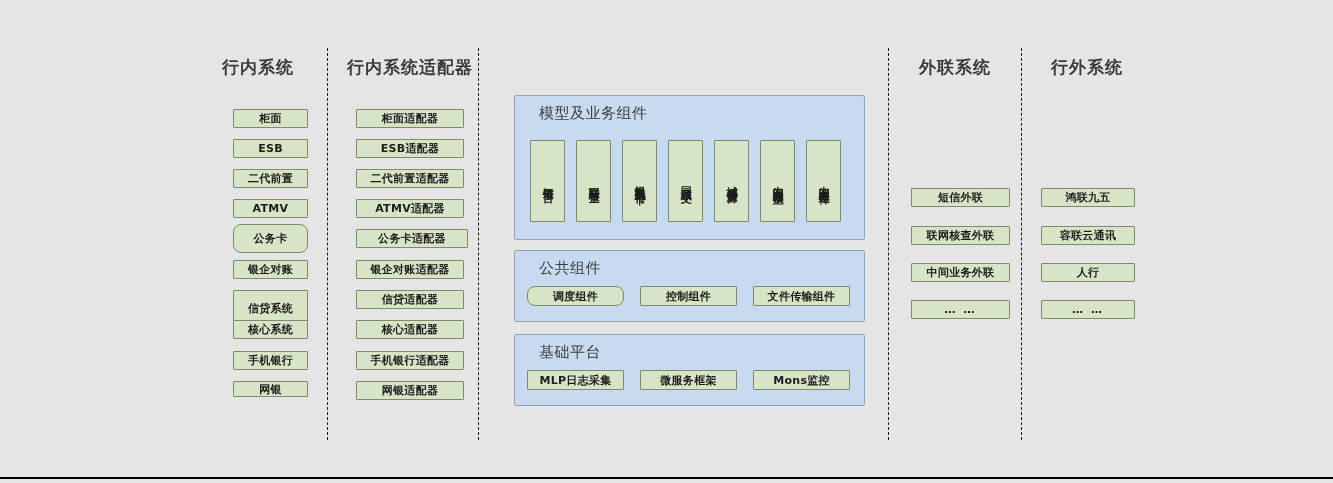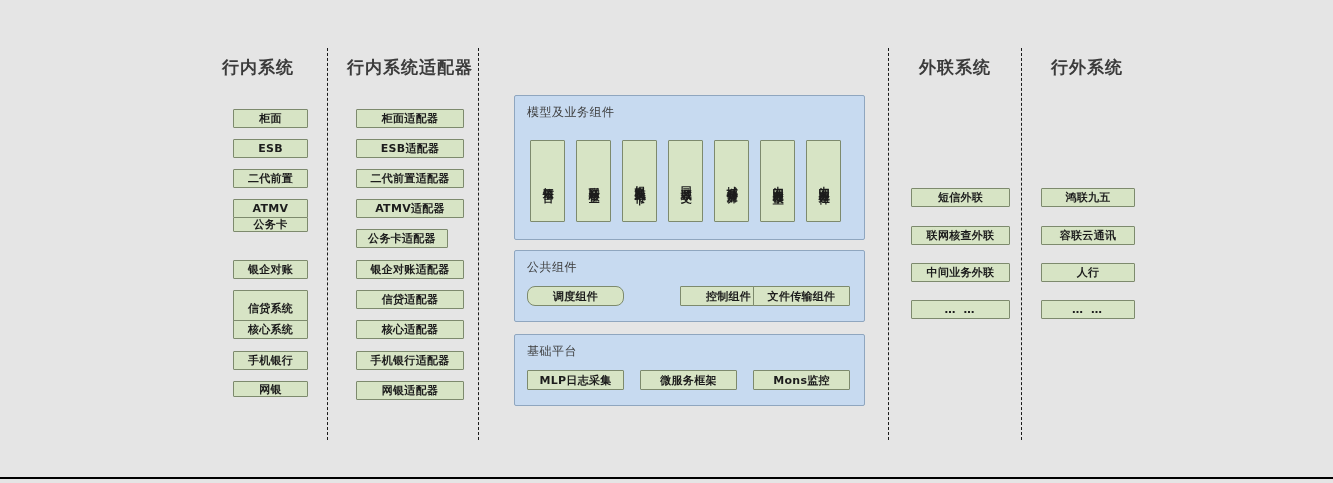--- a/index.html
+++ b/index.html
@@ -71,23 +71,23 @@
   
   .panel {
     position: absolute;
     box-sizing: border-box;
     background: #c7daf0;
     border: 1px solid #8fa6bf;
     border-radius: 2px;
   }
   .panel-title {
     position: absolute;
-    left: 12px;
+    left: 24px;
     top: 8px;
-    font-size: 12px;
+    font-size: 15px;
     color: #3d3d3d;
     letter-spacing: 0.5px;
     white-space: nowrap;
   }
 
   
   .bottom-rule {
     position: absolute;
     left: 0;
     width: 1333px;
@@ -107,32 +107,32 @@
 
   <div class="col-header" style="left:198px; top:56px; width:120px;">行内系统</div>
   <div class="col-header" style="left:340px; top:56px; width:140px;">行内系统适配器</div>
   <div class="col-header" style="left:895px; top:56px; width:120px;">外联系统</div>
   <div class="col-header" style="left:1027px; top:56px; width:120px;">行外系统</div>
 
   <div class="gbox" style="left:233px; top:109px; width:75px; height:19px;">柜面</div>
   <div class="gbox" style="left:233px; top:139px; width:75px; height:19px;">ESB</div>
   <div class="gbox" style="left:233px; top:169px; width:75px; height:19px;">二代前置</div>
   <div class="gbox" style="left:233px; top:199px; width:75px; height:19px;">ATMV</div>
-  <div class="gbox" style="left:233px; top:217px; width:75px; height:15px;">公务卡</div>
+  <div class="gbox" style="left:233px; top:224px; width:75px; height:29px;border-radius:8px;">公务卡</div>
   <div class="gbox" style="left:233px; top:260px; width:75px; height:19px;">银企对账</div>
   <div class="gbox" style="left:233px; top:290px; width:75px; height:36px;">信贷系统</div>
   <div class="gbox" style="left:233px; top:320px; width:75px; height:19px;">核心系统</div>
   <div class="gbox" style="left:233px; top:351px; width:75px; height:19px;">手机银行</div>
   <div class="gbox" style="left:233px; top:381px; width:75px; height:16px;text-align:right;">网银</div>
 
   <div class="gbox" style="left:356px; top:109px; width:108px; height:19px;">柜面适配器</div>
   <div class="gbox" style="left:356px; top:139px; width:108px; height:19px;">ESB适配器</div>
   <div class="gbox" style="left:356px; top:169px; width:108px; height:19px;">二代前置适配器</div>
   <div class="gbox" style="left:356px; top:199px; width:108px; height:19px;">ATMV适配器</div>
-  <div class="gbox" style="left:356px; top:229px; width:92px; height:19px;">公务卡适配器</div>
+  <div class="gbox" style="left:356px; top:229px; width:112px; height:19px;">公务卡适配器</div>
   <div class="gbox" style="left:356px; top:260px; width:108px; height:19px;">银企对账适配器</div>
   <div class="gbox" style="left:356px; top:290px; width:108px; height:19px;">信贷适配器</div>
   <div class="gbox" style="left:356px; top:320px; width:108px; height:19px;">核心适配器</div>
   <div class="gbox" style="left:356px; top:351px; width:108px; height:19px;">手机银行适配器</div>
   <div class="gbox" style="left:356px; top:381px; width:108px; height:19px;">网银适配器</div>
 
   <div class="panel" style="left:514px; top:95px; width:351px; height:145px;">
     <div class="panel-title">模型及业务组件</div>
   </div>
   <div class="gbox vert" style="left:530px; top:140px; width:35px; height:82px;">短信平台</div>
@@ -140,21 +140,21 @@
   <div class="gbox vert" style="left:622px; top:140px; width:35px; height:82px;">银联及银行卡</div>
   <div class="gbox vert" style="left:668px; top:140px; width:35px; height:82px;">同城票交</div>
   <div class="gbox vert" style="left:714px; top:140px; width:35px; height:82px;">城商行清算</div>
   <div class="gbox vert" style="left:760px; top:140px; width:35px; height:82px;">中间业务模型</div>
   <div class="gbox vert" style="left:806px; top:140px; width:35px; height:82px;">中间业务组件</div>
 
   <div class="panel" style="left:514px; top:250px; width:351px; height:72px;">
     <div class="panel-title">公共组件</div>
   </div>
   <div class="gbox" style="left:527px; top:286px; width:97px; height:20px;border-radius:8px;">调度组件</div>
-  <div class="gbox" style="left:640px; top:286px; width:97px; height:20px;margin-left:40px;">控制组件</div>
+  <div class="gbox" style="left:640px; top:286px; width:97px; height:20px;">控制组件</div>
   <div class="gbox" style="left:753px; top:286px; width:97px; height:20px;">文件传输组件</div>
 
   <div class="panel" style="left:514px; top:334px; width:351px; height:72px;">
     <div class="panel-title">基础平台</div>
   </div>
   <div class="gbox" style="left:527px; top:370px; width:97px; height:20px;">MLP日志采集</div>
   <div class="gbox" style="left:640px; top:370px; width:97px; height:20px;">微服务框架</div>
   <div class="gbox" style="left:753px; top:370px; width:97px; height:20px;">Mons监控</div>
 
   <div class="gbox" style="left:911px; top:188px; width:99px; height:19px;">短信外联</div>

